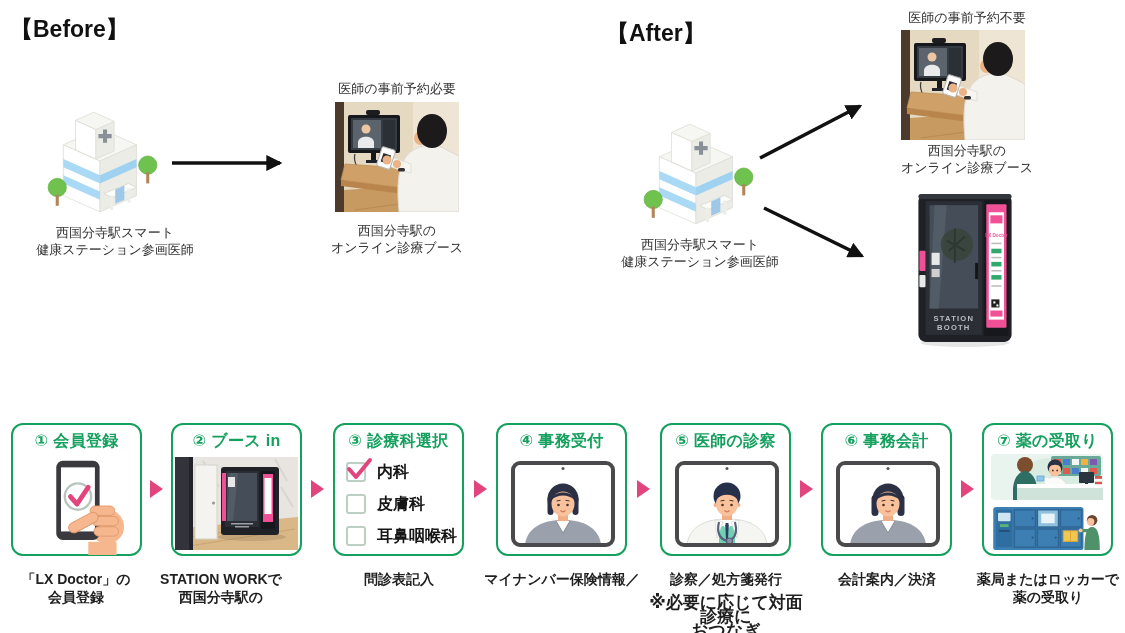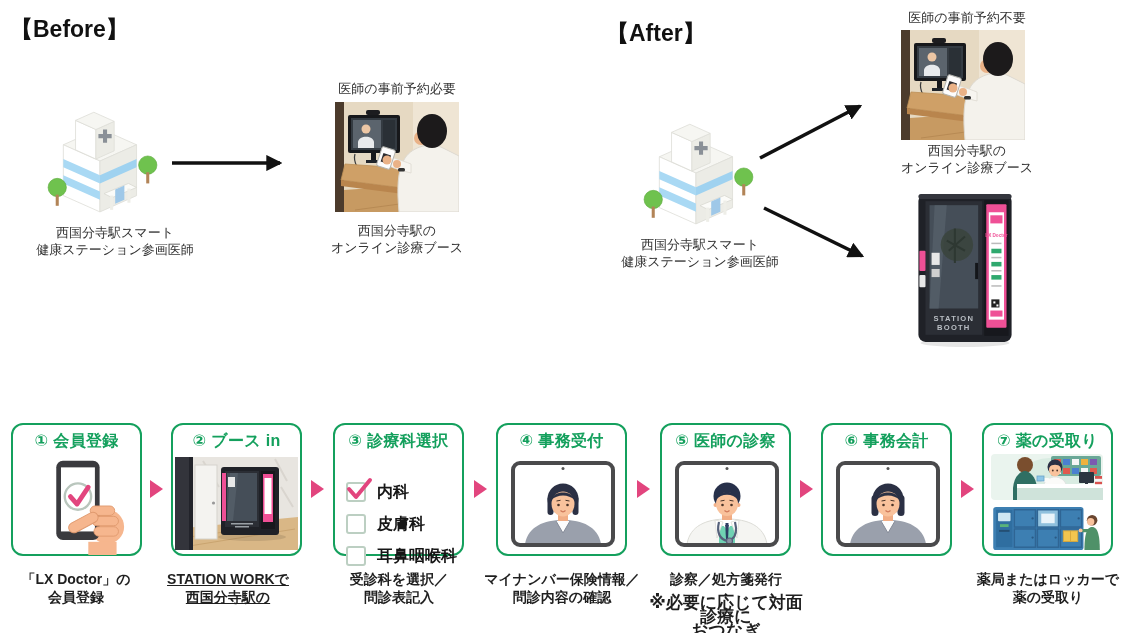--- a/index.html
+++ b/index.html
@@ -37,21 +37,21 @@
   }
   .tablet{
     position:absolute;left:13px;top:36px;width:104px;height:86px;background:#fff;
     border:4px solid #4a4a4c;border-radius:9px;box-sizing:border-box;overflow:hidden;
   }
   .tablet .cam{
     position:absolute;top:2px;left:50%;transform:translateX(-50%);
     width:3px;height:3px;border-radius:50%;background:#555;
   }
   .tablet svg{position:absolute;bottom:-1px;left:50%;transform:translateX(-50%);}
-  .dept-row{position:absolute;left:11px;display:flex;align-items:center;gap:11px;height:22px;margin-top:20px;}
+  .dept-row{position:absolute;left:11px;display:flex;align-items:center;gap:11px;height:22px;}
   .dept-box{
     width:20px;height:20px;border:2px solid #bccfc2;border-radius:3px;background:#fff;
     box-sizing:border-box;position:relative;flex:0 0 auto;
   }
   .dept-box svg{position:absolute;left:-2px;top:-7px;overflow:visible;}
   .dept-label{font-size:16px;font-weight:bold;color:#161616;white-space:nowrap;}
 </style>
 </head>
 <body>
 
@@ -423,37 +423,38 @@
   <div class="flow-arrow" style="left:311px;"></div>
   <div class="flow-arrow" style="left:474px;"></div>
   <div class="flow-arrow" style="left:637px;"></div>
   <div class="flow-arrow" style="left:800px;"></div>
   <div class="flow-arrow" style="left:961px;"></div>
 
   <div class="flow-cap" style="left:-9px;">
     <div>「LX Doctor」の</div>
     <div>会員登録</div>
   </div>
-  <div class="flow-cap" style="left:143px;text-decoration:underline;">
+  <div class="flow-cap" style="left:136px;">
     <div>STATION WORKで</div>
     <div>西国分寺駅の</div>
   </div>
   <div class="flow-cap" style="left:314px;">
-    <div>受診科を選択／</div>
     <div>問診表記入</div>
   </div>
   <div class="flow-cap" style="left:477px;">
     <div>マイナンバー保険情報／</div>
-    <div>問診内容の確認</div>
   </div>
   <div class="flow-cap" style="left:641px;">
     <div>診察／処方箋発行</div>
   </div>
   <div class="flow-note" style="left:641px;">
     <div>※必要に応じて対面診療に</div>
     <div>おつなぎ</div>
   </div>
+  <div class="flow-cap" style="left:802px;">
+    <div>会計案内／決済</div>
+  </div>
   <div class="flow-cap" style="left:963px;">
     <div>薬局またはロッカーで</div>
     <div>薬の受取り</div>
   </div>
 
 </div>
 
 </body></html>

